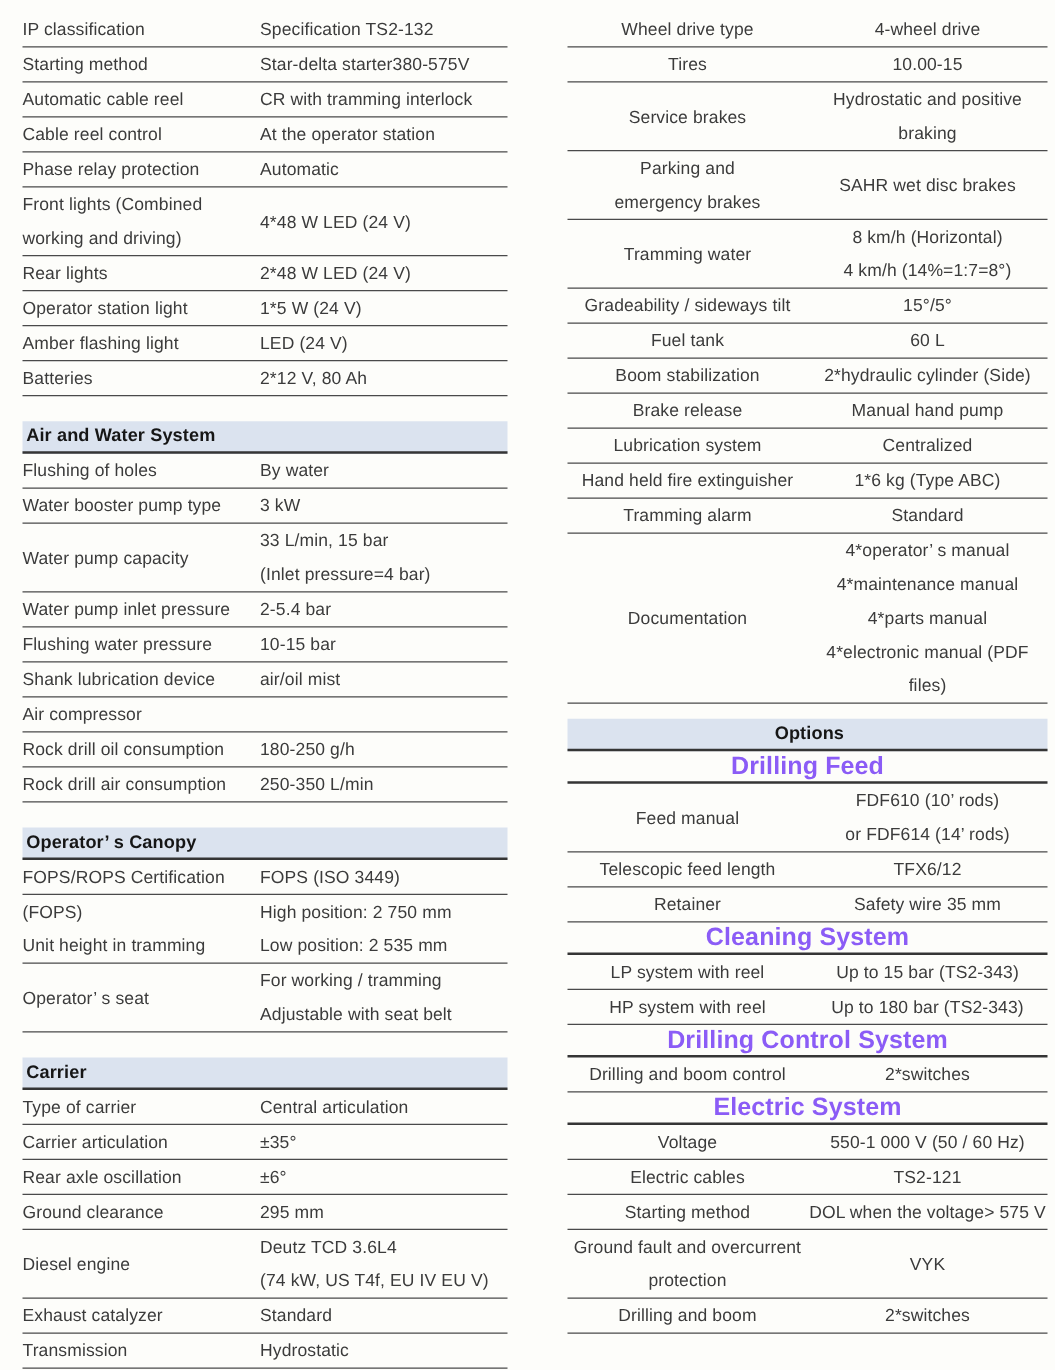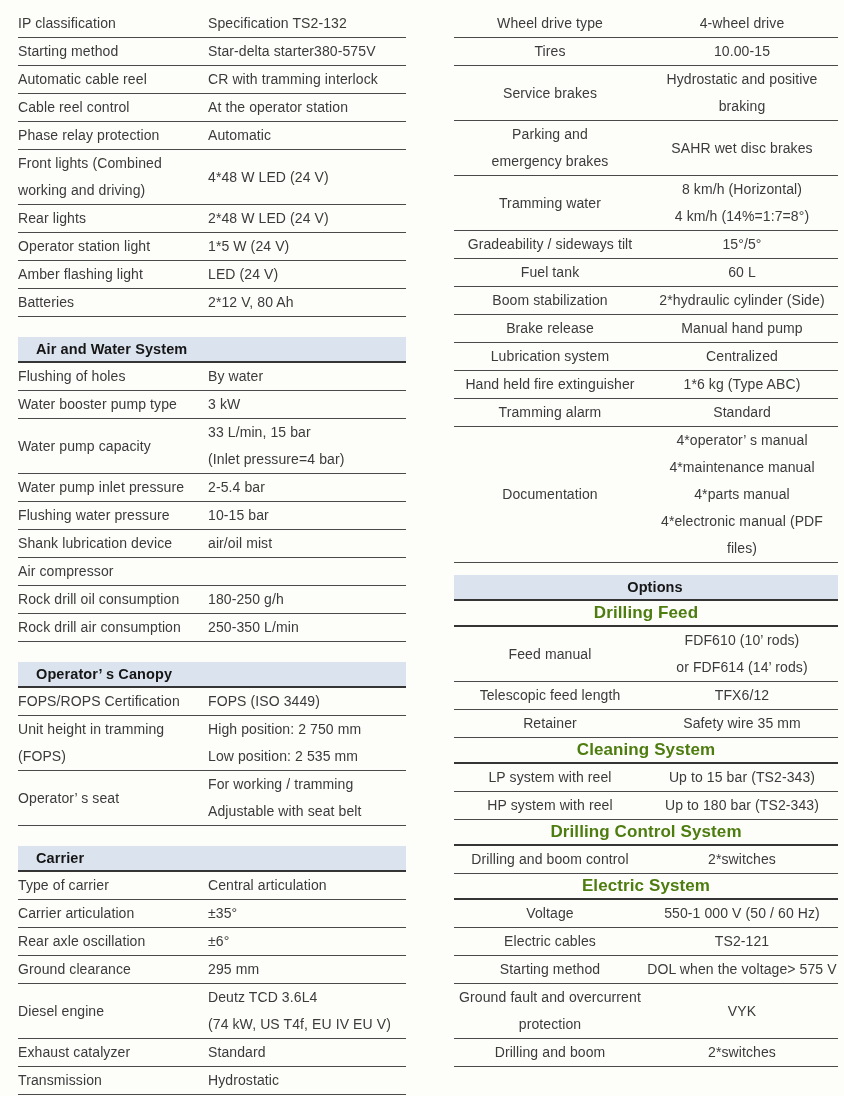--- a/index.html
+++ b/index.html
@@ -45,37 +45,37 @@
     line-height: 27px;
     font-size: 14px;
     white-space: nowrap;
     letter-spacing: 0.1px;
   }
 
   .section-header {
     height: 24px;
     line-height: 24px;
     margin-top: 20px;
-    padding-left: 18px;
+    padding-left: 3px;
     background: var(--header-bg, #dbe3ef);
     border-bottom: 2px solid #353535;
     font-size: 14.5px;
     font-weight: bold;
     color: #161616;
     letter-spacing: 0.1px;
   }
   #col-right .section-header { margin-top: 12px; }
 
   .sub-header {
     height: 24px;
     line-height: 24px;
     border-bottom: 2px solid #353535;
-    font-size: 17px;
+    font-size: 20px;
     font-weight: bold;
-    color: #4d7c0f;
+    color: #8b5cf6;
     letter-spacing: 0.1px;
   }
 </style>
 </head>
 <body style="background: rgb(253, 253, 250);">
 
 <div class="page">
   <div class="col" id="col-left">
       <div class="rows-block">
         <div class="row">
@@ -238,22 +238,22 @@
         <div class="row">
           <div class="cell label">
             <div class="line">FOPS/ROPS Certification</div>
           </div>
           <div class="cell value">
             <div class="line">FOPS (ISO 3449)</div>
           </div>
         </div>
         <div class="row">
           <div class="cell label">
+            <div class="line">(FOPS)</div>
             <div class="line">Unit height in tramming</div>
-            <div class="line">(FOPS)</div>
           </div>
           <div class="cell value">
             <div class="line">High position: 2 750 mm</div>
             <div class="line">Low position: 2 535 mm</div>
           </div>
         </div>
         <div class="row">
           <div class="cell label">
             <div class="line">Operator’ s seat</div>
           </div>

